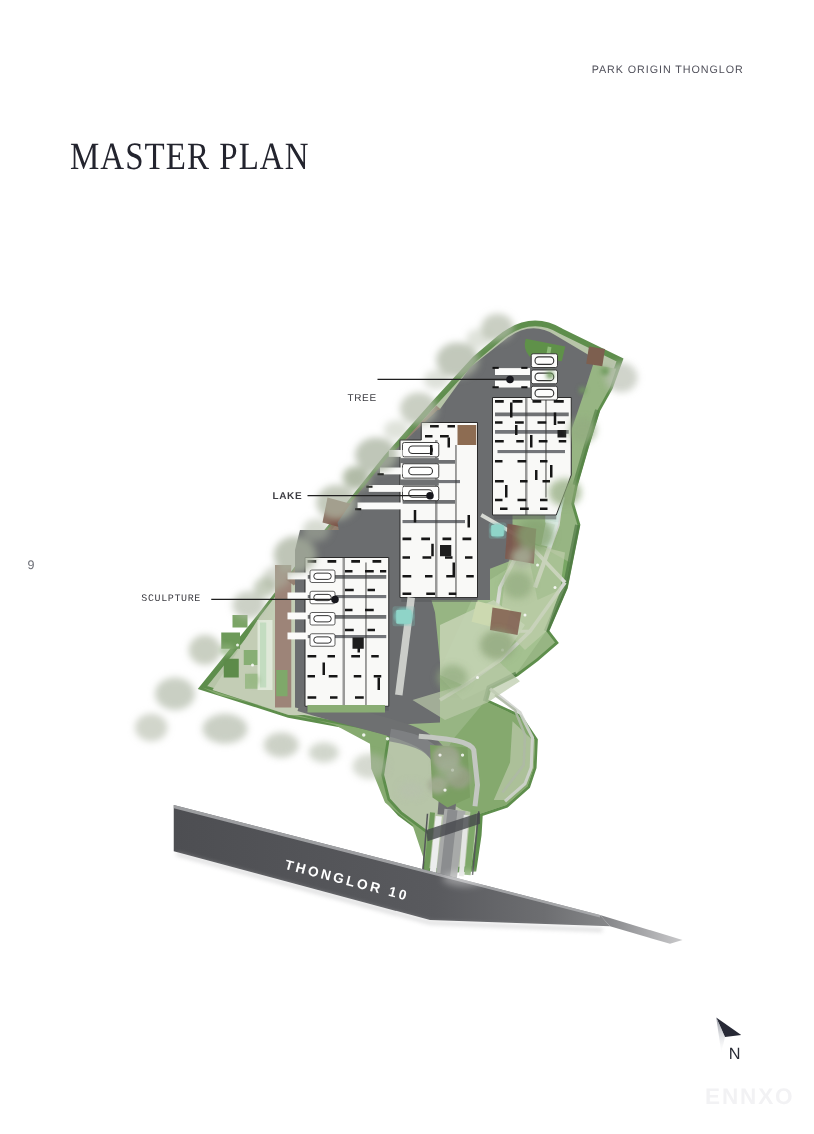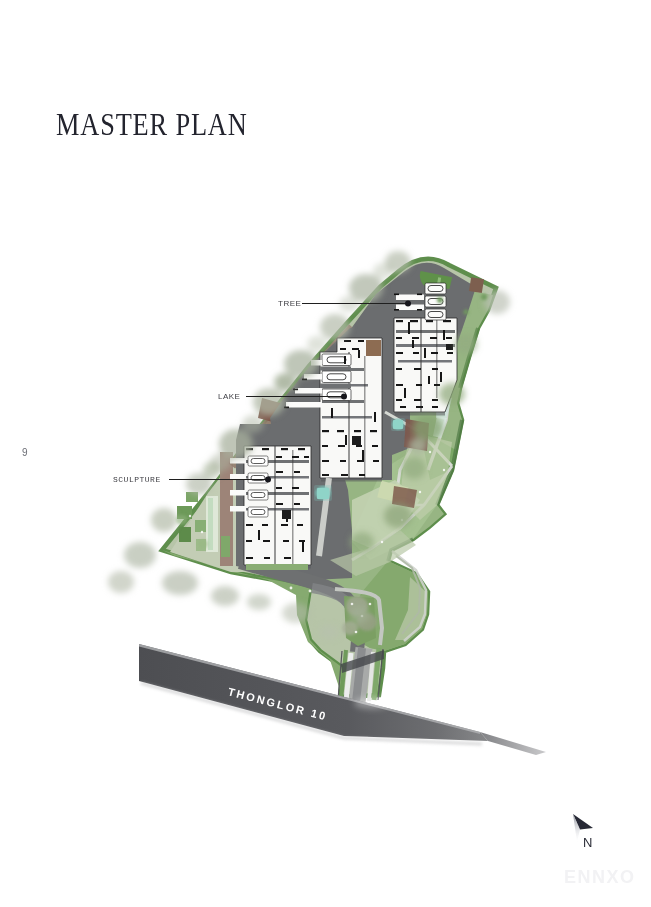--- a/index.html
+++ b/index.html
@@ -416,25 +416,26 @@
       <circle cx="268" cy="479.5" r="3" fill="#16161c"></circle>
     </g>
     <g id="north">
 
       <path d="M573,814 L593,828 L580,829.5 Z" fill="#272935"></path>
       <path d="M573,814 L580,829.5 L577,842 Z" fill="url(#ng)"></path>
       <text x="583" y="847" fill="#2a2c36" font-size="13" font-family="Liberation Sans, sans-serif">N</text>
     </g>
   </svg>
 
+  <div class="hdr">PARK ORIGIN THONGLOR</div>
 
   <div class="title">MASTER PLAN</div>
 
   <div class="pagenum">9</div>
 
-  <div class="lbl" style="top:299px;left:278px;">TREE</div>
-
-  <div class="lbl" style="top:392px;left:218px;">LAKE</div>
+  <div class="lbl" style="top:314px;left:278px;">TREE</div>
+
+  <div class="lbl" style="top:392px;left:218px;font-weight:bold;">LAKE</div>
 
   <div class="lbl" style="top:475px;left:113px;font-family:Liberation Mono, monospace;">SCULPTURE</div>
 
   <div class="ennxo">ENNXO</div>
 </div>
 
 </body></html>

